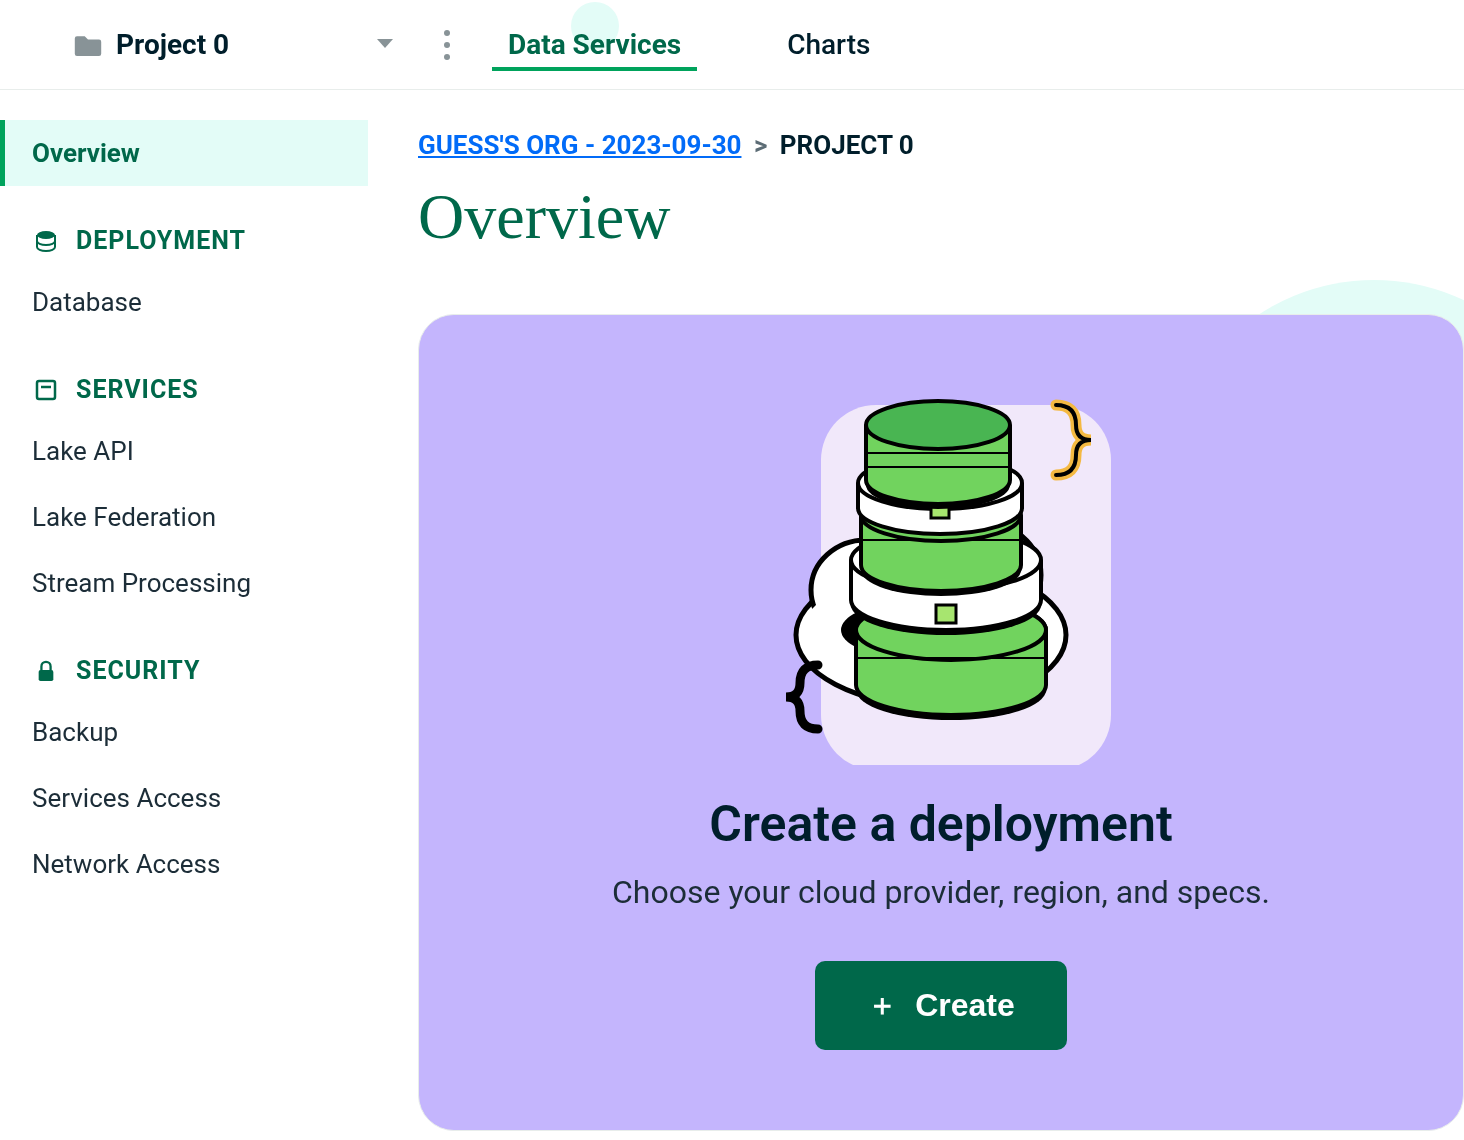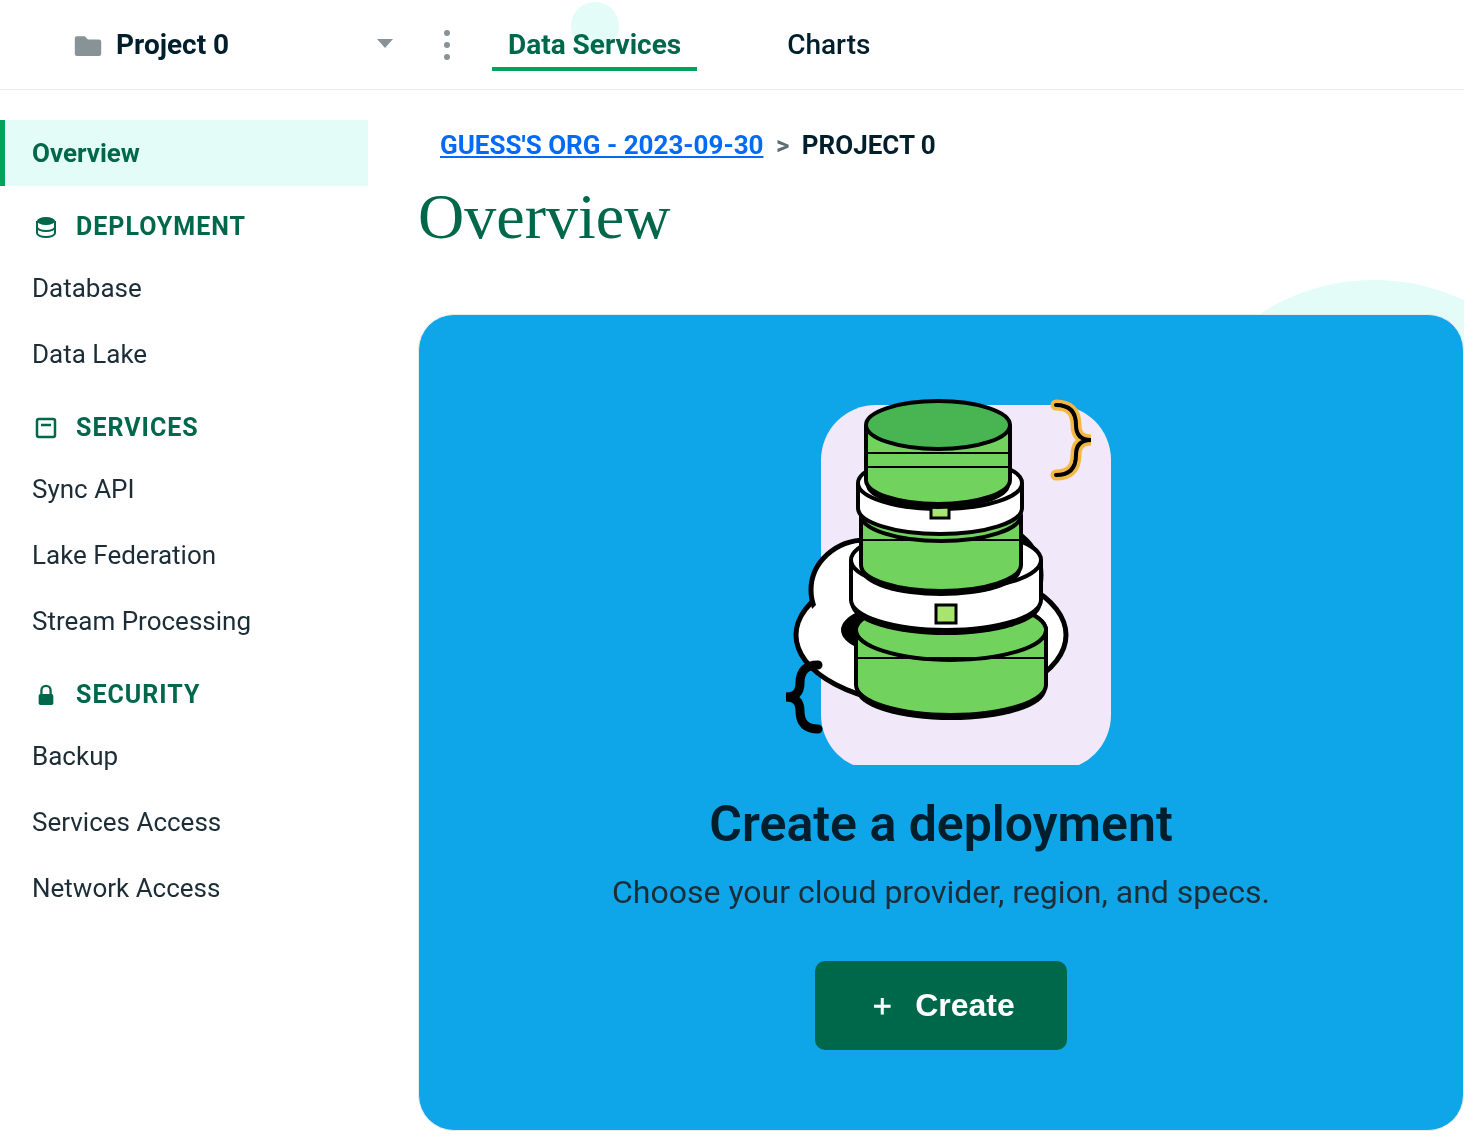--- a/index.html
+++ b/index.html
@@ -117,21 +117,21 @@
       background: #E3FCF7;
       color: #00684A;
       font-weight: 700;
       border-left: 5px solid #00A35C;
       padding-left: 27px;
     }
     .sidebar-heading {
       display: flex;
       align-items: center;
       gap: 16px;
-      padding: 26px 0 14px 32px;
+      padding: 40px 0 14px 32px;
       color: #00684A;
       font-size: 25px;
       font-weight: 700;
       letter-spacing: 1px;
     }
     .sidebar-heading .ico {
       width: 28px;
       height: 28px;
       display: flex;
       align-items: center;
@@ -151,21 +151,20 @@
       width: 420px;
       height: 420px;
       background: #E3FCF7;
       border-radius: 50%;
       z-index: -1;
     }
     .breadcrumb {
       font-size: 26px;
       font-weight: 700;
       margin-bottom: 20px;
-      margin-left: 22px;
     }
     .breadcrumb a {
       color: #016BF8;
       text-decoration: underline;
     }
     .breadcrumb .sep {
       color: #5C6C75;
       margin: 0 6px;
     }
     .breadcrumb .curr {
@@ -179,21 +178,21 @@
       margin-bottom: 60px;
     }
     
     .card {
       border: 1px solid #E8EDEB;
       border-radius: 36px;
       padding: 60px 60px 80px 60px;
       display: flex;
       flex-direction: column;
       align-items: center;
-      background: #0ea5e9;
+      background: #c4b5fd;
     }
     .hero-illustration {
       width: 350px;
       height: 390px;
       margin-bottom: 30px;
     }
     .card-heading {
       font-size: 50px;
       font-weight: 600;
       color: #001E2B;
@@ -267,35 +266,32 @@
             <ellipse cx="12" cy="6" rx="9" ry="4" fill="#00684A"></ellipse>
             <path d="M3 6v6c0 2.2 4 4 9 4s9-1.8 9-4V6" fill="none" stroke="#00684A" stroke-width="2"></path>
             <path d="M3 12v6c0 2.2 4 4 9 4s9-1.8 9-4v-6" fill="none" stroke="#00684A" stroke-width="2"></path>
           </svg>
       </span>
       <span>DEPLOYMENT</span>
     </div>
     <div class="sidebar-item">
       <span>Database</span>
     </div>
-    <div class="sidebar-item">
-      <span>Data Lake</span>
-    </div>
 
     <div class="sidebar-heading">
       <span class="ico">
         <svg viewBox="0 0 24 24" width="24" height="24">
             <rect x="3" y="3" width="18" height="18" rx="2" fill="none" stroke="#00684A" stroke-width="2.5"></rect>
             <line x1="7" y1="9" x2="17" y2="9" stroke="#00684A" stroke-width="2.5"></line>
           </svg>
       </span>
       <span>SERVICES</span>
     </div>
     <div class="sidebar-item">
-      <span>Sync API</span>
+      <span>Lake API</span>
     </div>
     <div class="sidebar-item">
       <span>Lake Federation</span>
     </div>
     <div class="sidebar-item">
       <span>Stream Processing</span>
     </div>
 
     <div class="sidebar-heading">
       <span class="ico">

